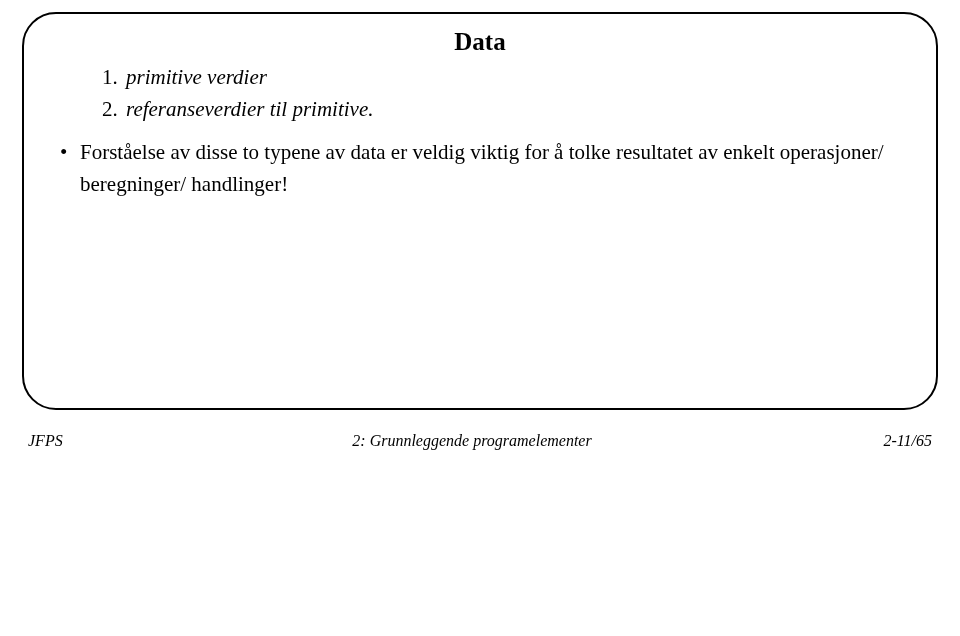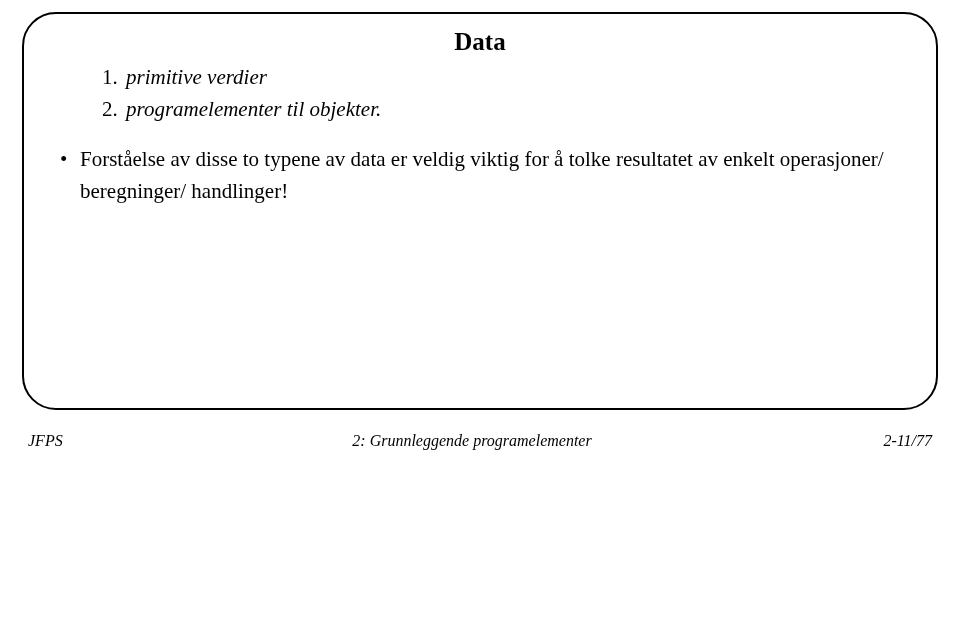--- a/index.html
+++ b/index.html
@@ -48,21 +48,21 @@
     margin-bottom: 2px;
   }
   ul.top > li::before {
     content: "•";
     position: absolute;
     left: 2px;
     top: 0;
     font-size: 21px;
   }
   ol.sub {
-    margin: 0 0 19px 0;
+    margin: 0 0 12px 0;
     padding: 0 0 0 44px;
     list-style: none;
     counter-reset: sub;
   }
   ol.sub > li {
     counter-increment: sub;
     position: relative;
     padding-left: 24px;
     font-size: 21px;
     line-height: 1.5;
@@ -102,30 +102,30 @@
   <div class="frame">
 
     <div class="title">Data</div>
 
 
     <ol class="sub">
       <li>
         <span class="italic">primitive verdier</span>
       </li>
       <li>
-        <span class="italic">programelementer til objekter.</span>
+        <span class="italic">referanseverdier til primitive.</span>
       </li>
     </ol>
 
     <ul class="top">
       <li>
         <span>Forståelse av disse to typene av data er veldig viktig for å tolke resultatet av enkelt operasjoner/ beregninger/ handlinger!</span>
       </li>
     </ul>
 
   </div>
 
   <div class="footer">
     <span class="left">JFPS</span>
     <span class="center">2: Grunnleggende programelementer</span>
-    <span class="right">2-11/77</span>
+    <span class="right">2-11/65</span>
   </div>
 </div>
 
 </body></html>

